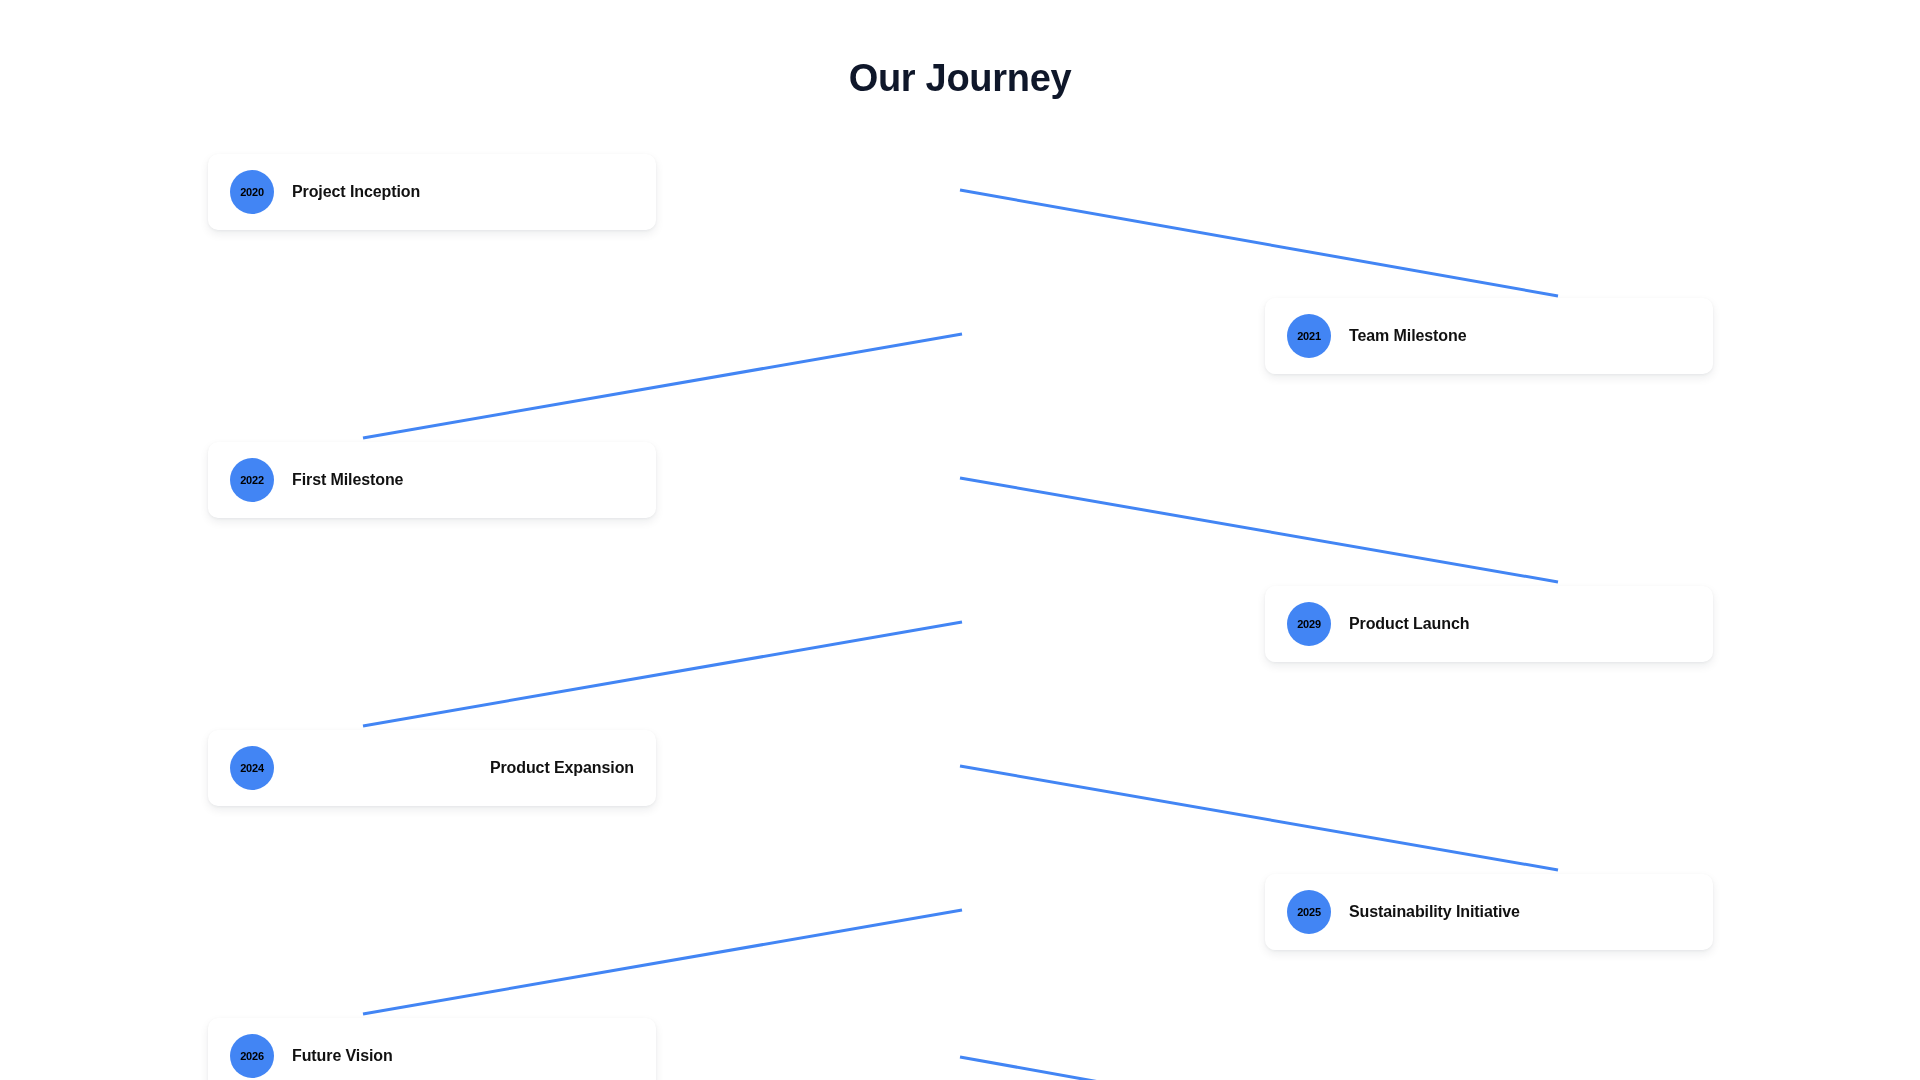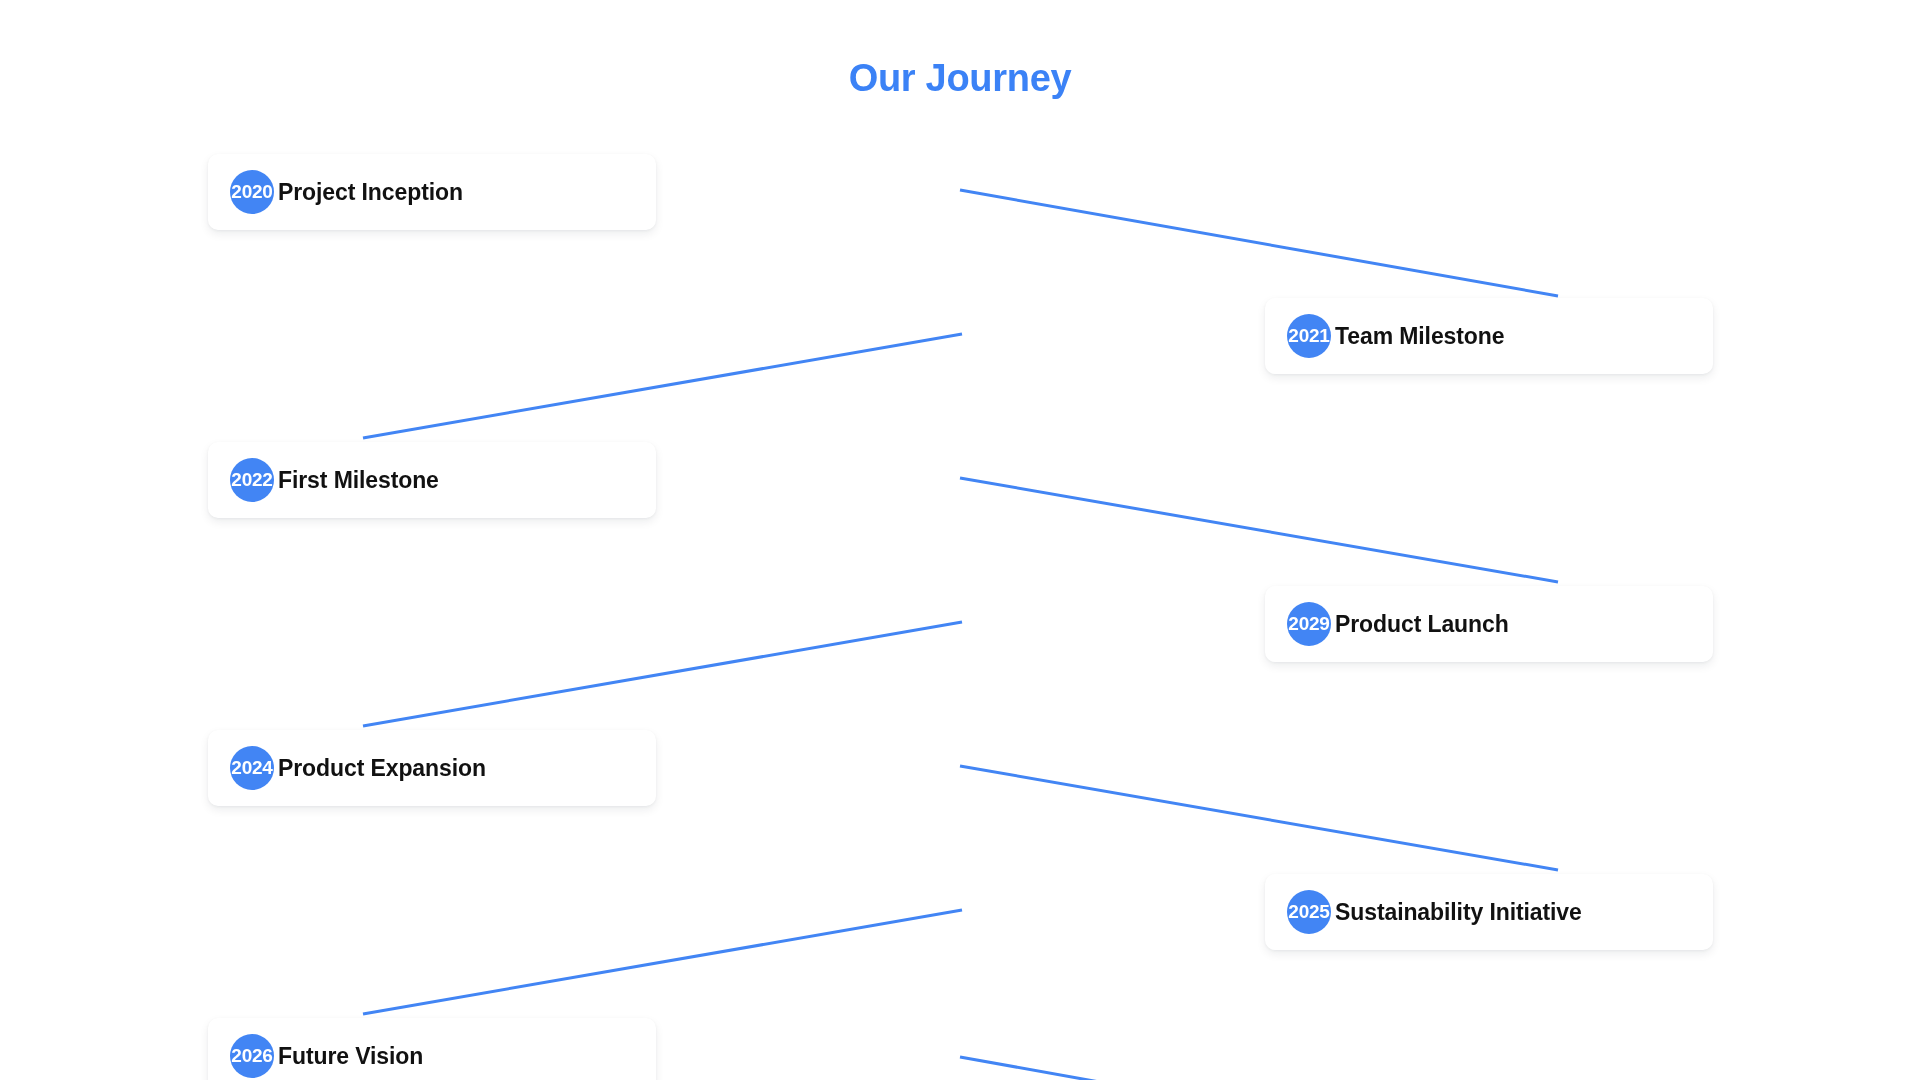--- a/index.html
+++ b/index.html
@@ -29,21 +29,21 @@
   #page-title {
     position: absolute;
     top: 56px;
     left: 0;
     width: 1920px;
     text-align: center;
     font-size: 38px;
     font-weight: 700;
     line-height: 1.2;
     letter-spacing: -0.3px;
-    color: #3b82f6;
+    color: #0f172a;
   }
 
   
   #timeline {
     position: absolute;
     top: 0;
     left: 0;
     width: 1920px;
     height: 1080px;
   }
@@ -86,32 +86,32 @@
     box-shadow: 0 4px 10px rgba(17, 24, 39, 0.075),
                 0 1px 3px rgba(17, 24, 39, 0.05);
   }
 
   .year-badge {
     flex: 0 0 auto;
     width: 44px;
     height: 44px;
     border-radius: 50%;
     background: #4285f4;
-    color: #ffffff;
-    font-size: 19px;
+    color: #000000;
+    font-size: 11px;
     font-weight: 700;
     letter-spacing: -0.2px;
     display: flex;
     align-items: center;
     justify-content: center;
   }
 
   .card-title {
-    margin-left: 4px;
-    font-size: 23px;
+    margin-left: 18px;
+    font-size: 16px;
     font-weight: 700;
     letter-spacing: -0.1px;
     color: #111111;
     white-space: nowrap;
   }
 </style>
 </head>
 <body>
 
 <div id="page">
@@ -149,21 +149,21 @@
             <div class="card-title">First Milestone</div>
           </div>
         </div>
         <div class="timeline-item side-right" style="top: 586px; left: 1265px; width: 448px;">
           <div class="timeline-card" style="width: 448px;">
             <div class="year-badge" style="background: rgb(66, 133, 244);">2029</div>
             <div class="card-title">Product Launch</div>
           </div>
         </div>
         <div class="timeline-item side-left" style="top: 730px; left: 208px; width: 448px;">
-          <div class="timeline-card" style="width: 448px;">
+          <div class="timeline-card" style="width: 448px; justify-content: space-between;">
             <div class="year-badge" style="background: rgb(66, 133, 244);">2024</div>
             <div class="card-title">Product Expansion</div>
           </div>
         </div>
         <div class="timeline-item side-right" style="top: 874px; left: 1265px; width: 448px; text-align: center;">
           <div class="timeline-card" style="width: 448px;">
             <div class="year-badge" style="background: rgb(66, 133, 244);">2025</div>
             <div class="card-title">Sustainability Initiative</div>
           </div>
         </div>

